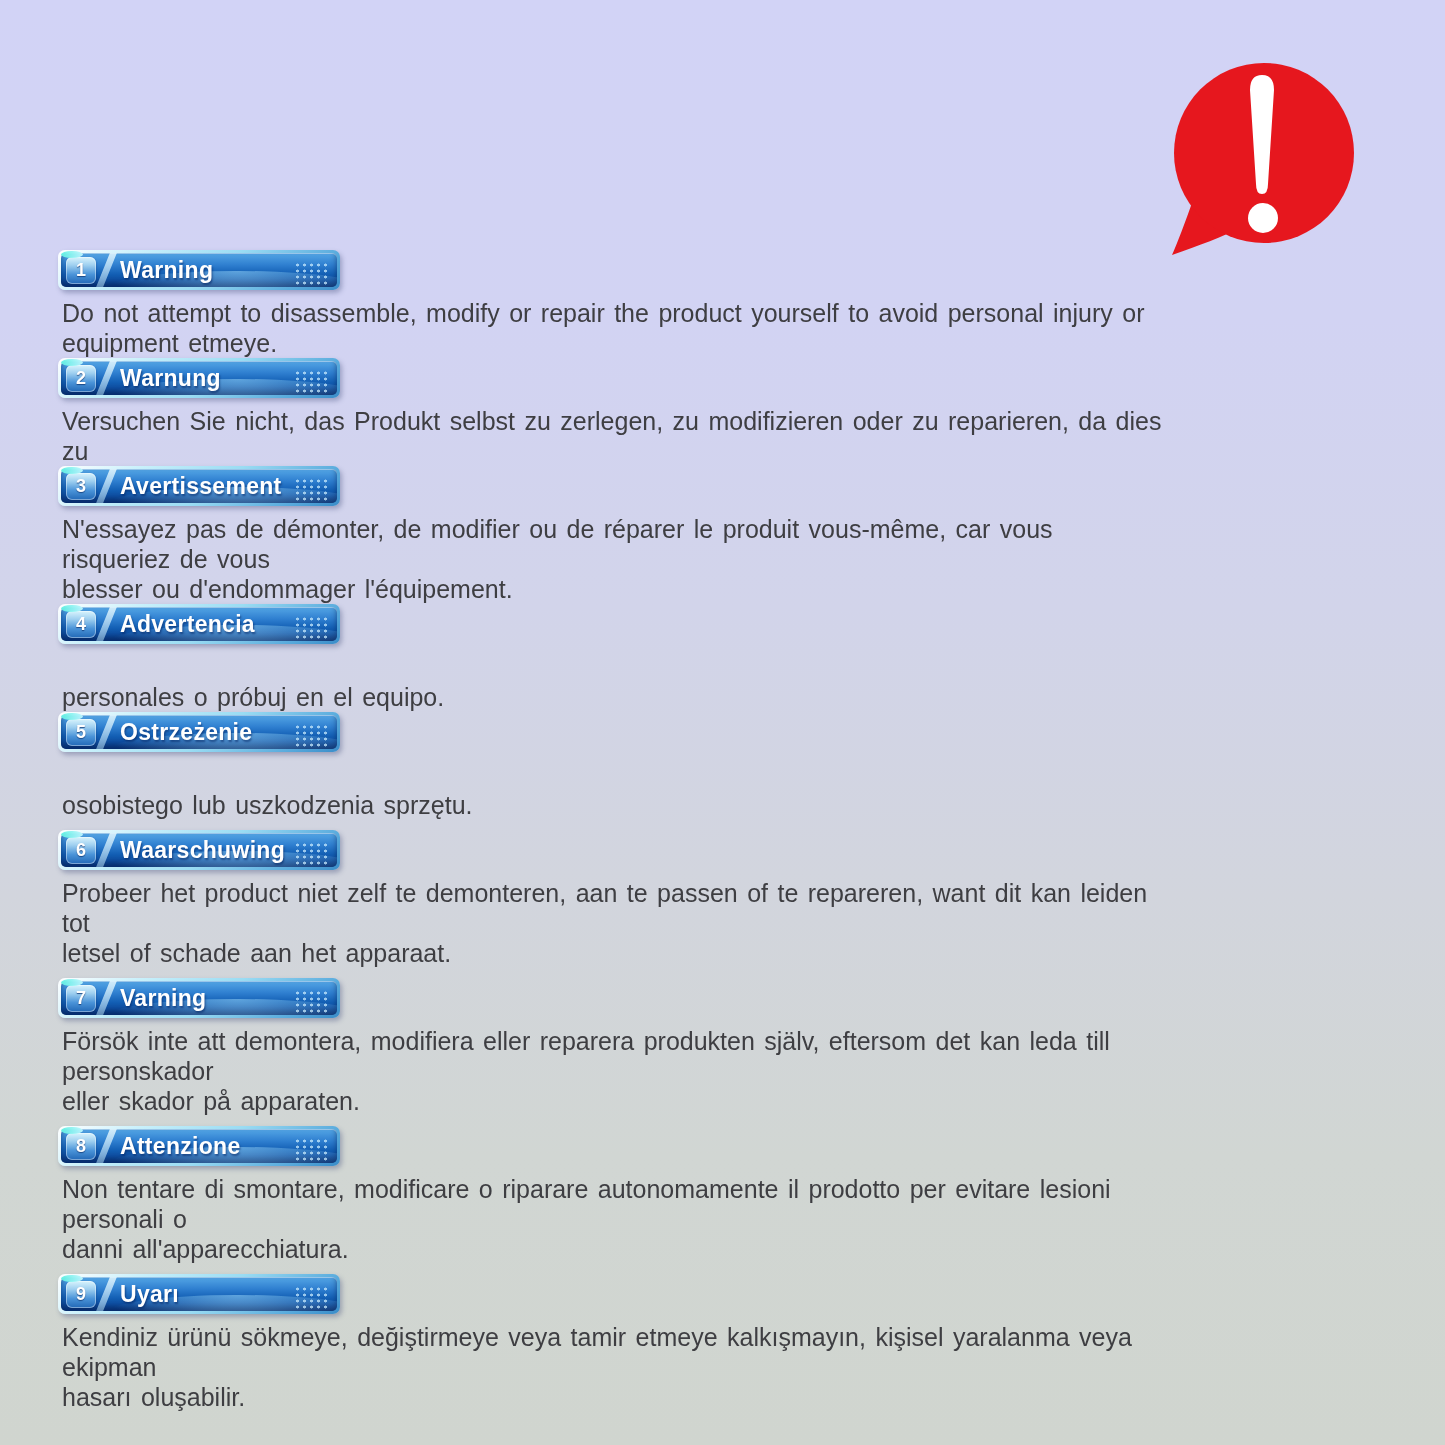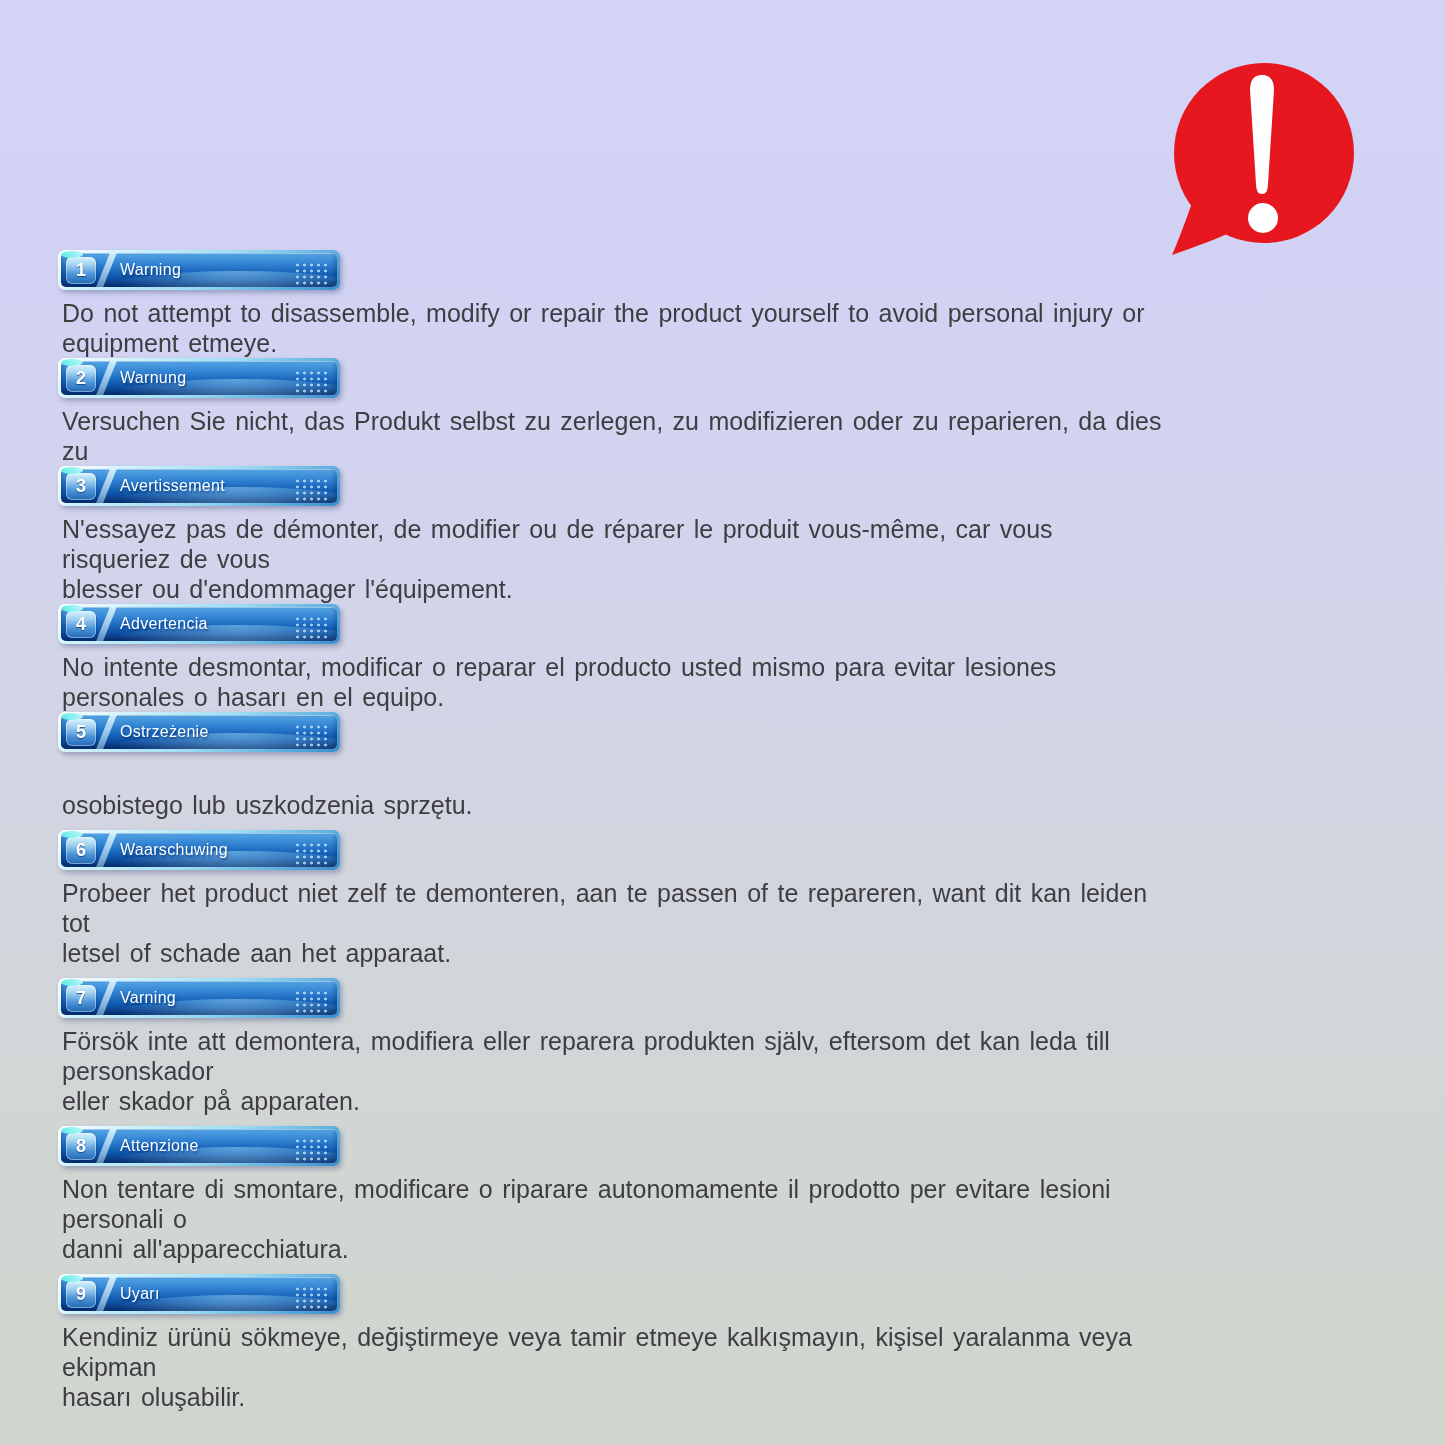--- a/index.html
+++ b/index.html
@@ -54,21 +54,21 @@
     box-shadow:inset 0 0 0 1px rgba(255,255,255,.4), 0 1px 2px rgba(8,40,100,.5);
     text-shadow:0 1px 1px rgba(20,60,120,.85);
     position:relative; z-index:1;
   }
   .slash {
     flex:0 0 auto; width:7px; height:50px; margin:0 10px 0 7px;
     transform:skewX(-22deg); border-radius:3px;
     background:linear-gradient(180deg, rgba(235,250,255,.95), rgba(150,210,245,.45));
   }
   .banner-label {
-    flex:1 1 auto; color:#fff; font-size:16px; font-weight:normal; letter-spacing:.3px;
+    flex:1 1 auto; color:#fff; font-size:23px; font-weight:bold; letter-spacing:.3px;
     text-shadow:1px 2px 2px rgba(8,40,100,.6); position:relative; z-index:1;
     white-space:nowrap;
   }
   .dots {
     position:absolute; right:7px; top:9px; width:36px; height:23px; z-index:1;
     background-image:radial-gradient(circle, rgba(205,238,255,.85) 1.3px, rgba(205,238,255,0) 1.7px);
     background-size:7px 6px; opacity:.85;
   }
 
   .par {
@@ -138,22 +138,22 @@
   <section class="sec">
     <div class="banner">
       <div class="banner-inner">
         <span class="num">4</span>
         <span class="slash"></span>
         <span class="banner-label">Advertencia</span>
         <span class="dots"></span>
       </div>
     </div>
     <p class="par">
-      <span>No intente desmontar, modificar o reparar el producto usted mismo para evitar lesiones</span><br>
-      <span>personales o hasarı en el equipo.</span>
+      <br>
+      <span>personales o próbuj en el equipo.</span>
     </p>
   </section>
 
   <section class="sec">
     <div class="banner">
       <div class="banner-inner">
         <span class="num">5</span>
         <span class="slash"></span>
         <span class="banner-label">Ostrzeżenie</span>
         <span class="dots"></span>

